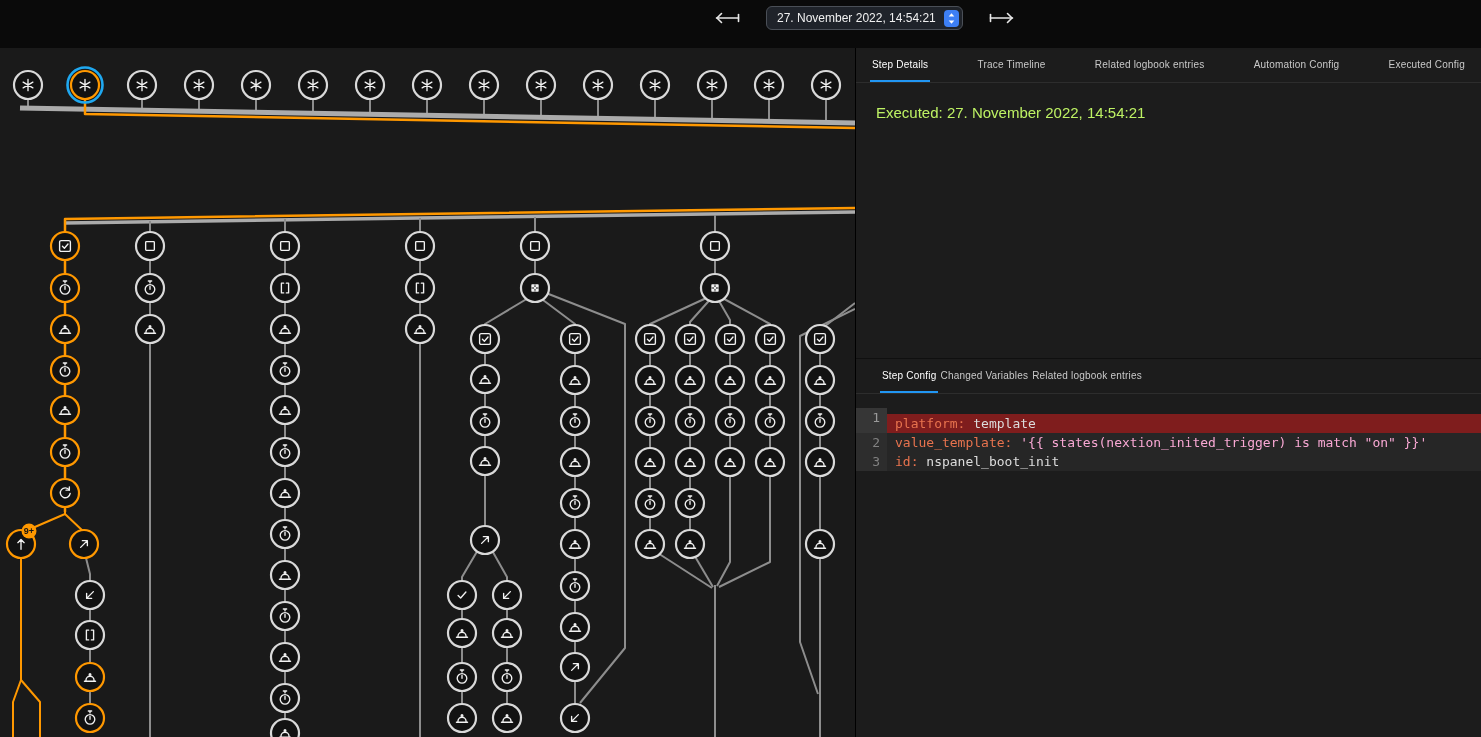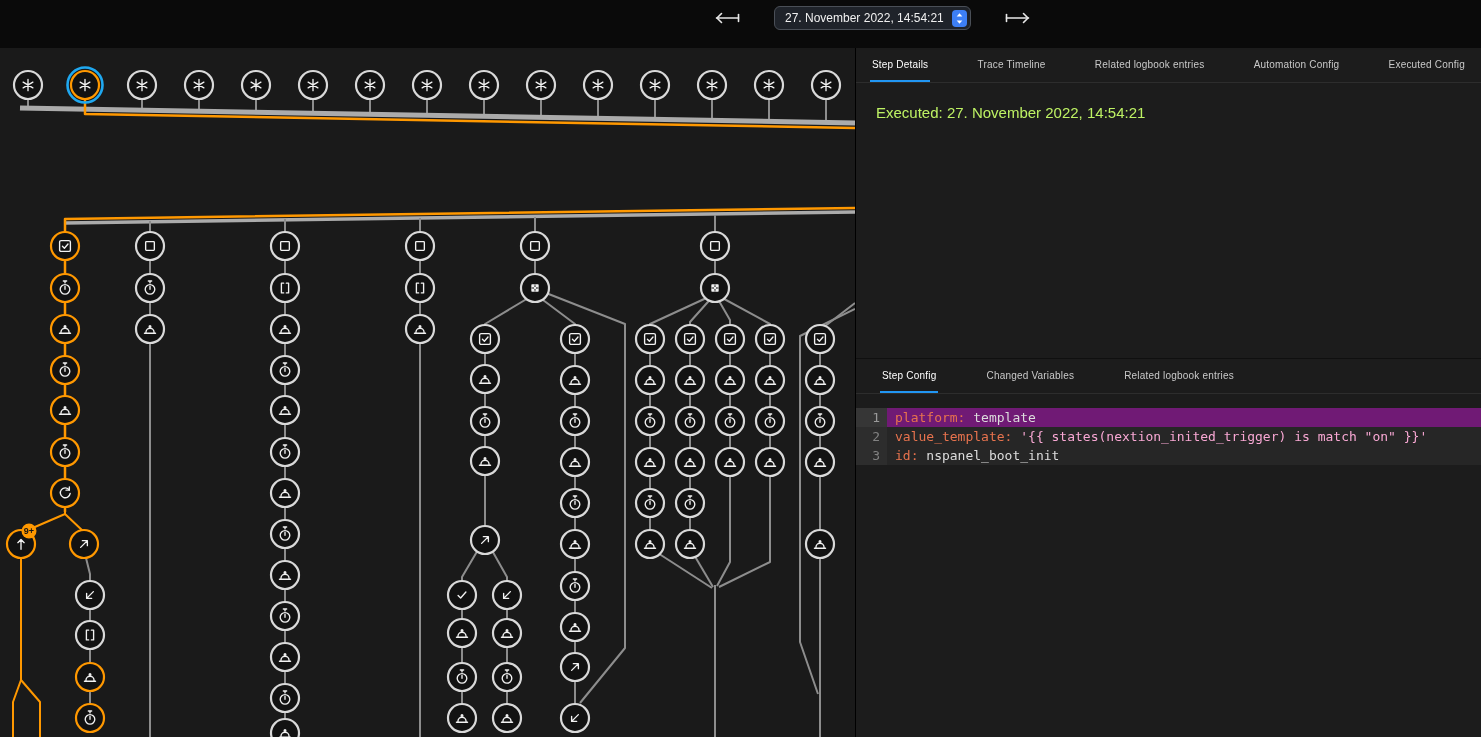--- a/index.html
+++ b/index.html
@@ -7,21 +7,21 @@
     width:1481px;height:737px;position:relative;overflow:hidden;
     background:#181818;font-family:"Liberation Sans",sans-serif;
   }
   
   .topbar{
     position:absolute;top:0;left:0;width:1481px;height:48px;
     background:#0a0a0a;z-index:10;
   }
   .topbar-center{
     position:absolute;left:712px;top:0;height:36px;
-    display:flex;align-items:center;gap:32px;
+    display:flex;align-items:center;gap:24px;
   }
   .nav-arrow{cursor:pointer;display:block;}
   .date-select{
     display:flex;align-items:center;gap:8px;
     background:#1f232a;border:1px solid #4a4f57;border-radius:6px;
     padding:2px 3px 2px 10px;color:#f0f0f0;font-size:12px;line-height:18px;
     cursor:pointer;white-space:nowrap;
   }
   .stepper{display:flex;}
   
@@ -36,40 +36,40 @@
     display:flex;flex-direction:column;z-index:5;
   }
   .top-section{height:310px;display:flex;flex-direction:column;}
   .bottom-section{flex:1;display:flex;flex-direction:column;border-top:1px solid #101010;}
   .tabbar{
     display:flex;align-items:stretch;height:34px;flex:0 0 34px;
     border-bottom:1px solid rgba(255,255,255,0.08);
     font-size:10px;color:#c9c9c9;
   }
   .tabbar.spread{justify-content:space-between;padding:0 14px;}
-  .tabbar.left{gap:46px;padding:0 0 0 24px;}
+  .tabbar.left{padding:0 0 0 24px;}
   .tab{
     cursor:pointer;display:flex;align-items:center;
     padding:0 2px;border-bottom:2px solid transparent;letter-spacing:.2px;
   }
   .tab.active{color:#ffffff;border-bottom-color:#2196f3;}
   .executed{padding:21px 20px;font-size:15px;color:#bef264;}
   
   .code-block{
     margin-top:14px;
     font-family:"DejaVu Sans Mono",monospace;font-size:13px;line-height:19px;
   }
   .code-line{display:flex;}
   .code-line .gutter{
     flex:0 0 24px;width:24px;text-align:right;padding-right:7px;
     color:#828282;background:#2d2d2d;user-select:none;
   }
   .code-line .code-text{flex:1;padding-left:8px;background:#262626;white-space:pre;color:#dcdcdc;}
   .code-line.hl .gutter{background:#363636;color:#9a9a9a;}
-  .code-line.hl .code-text{background:#701a75;}
+  .code-line.hl .code-text{background:#7f1d1d;margin-top:6px;}
   .tok-key{color:#e8734e;}
   .tok-string{color:#f9a8d4;}
   .tok-plain{color:#dcdcdc;}
 </style>
 </head>
 <body>
 
 <div class="topbar">
   <div class="topbar-center">
     <svg class="nav-arrow" width="30" height="14" viewBox="0 0 30 14">

